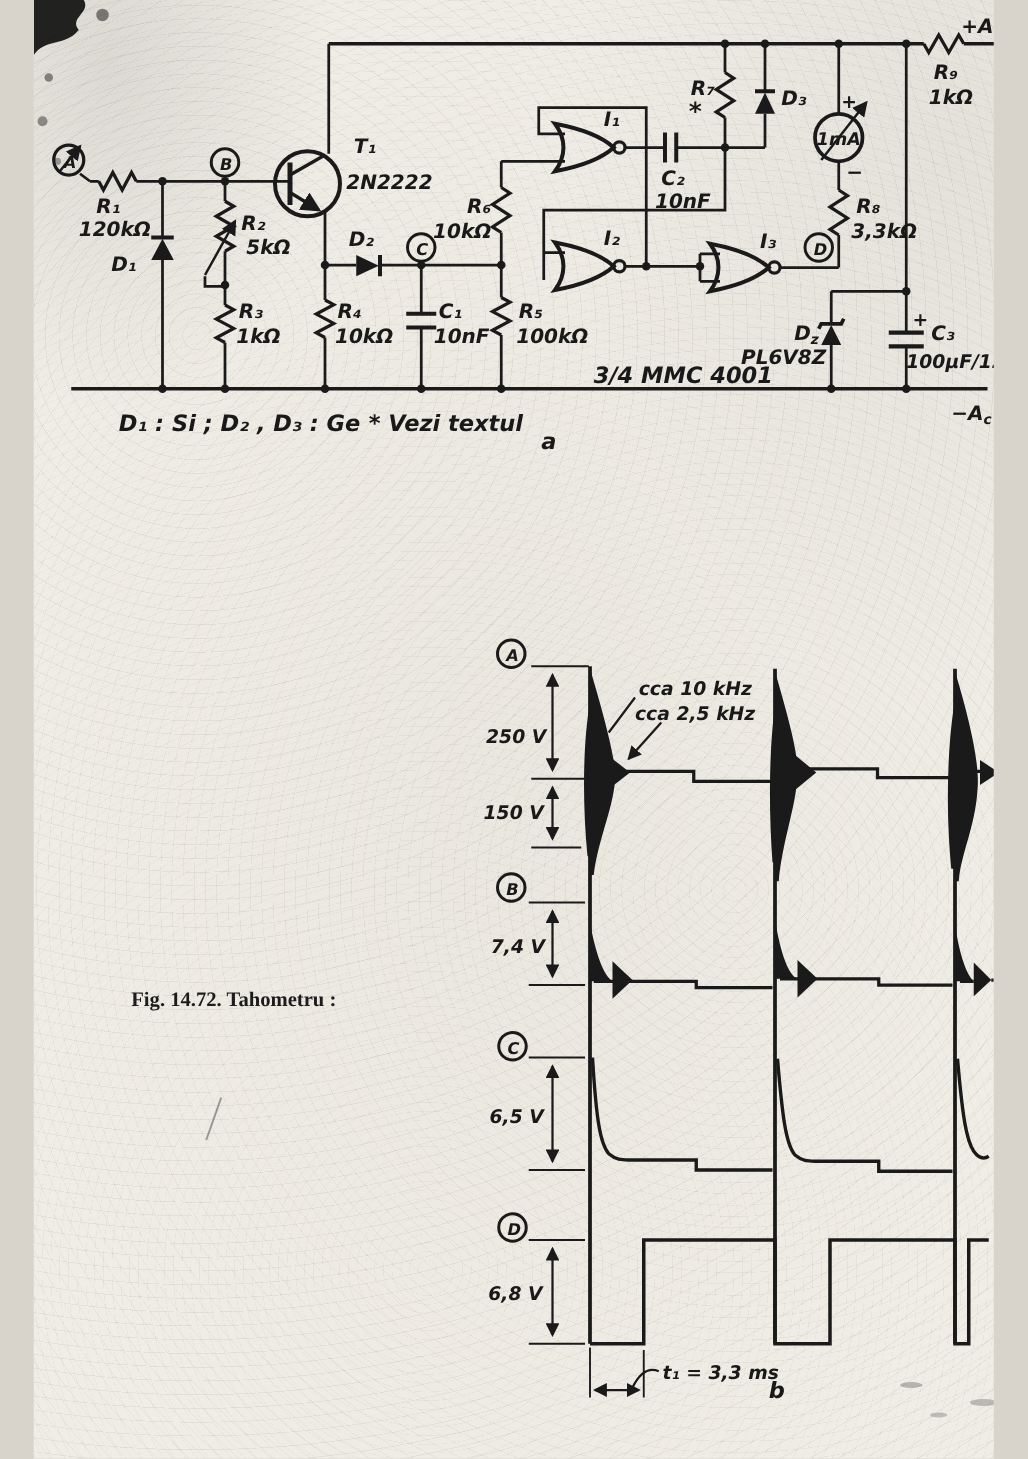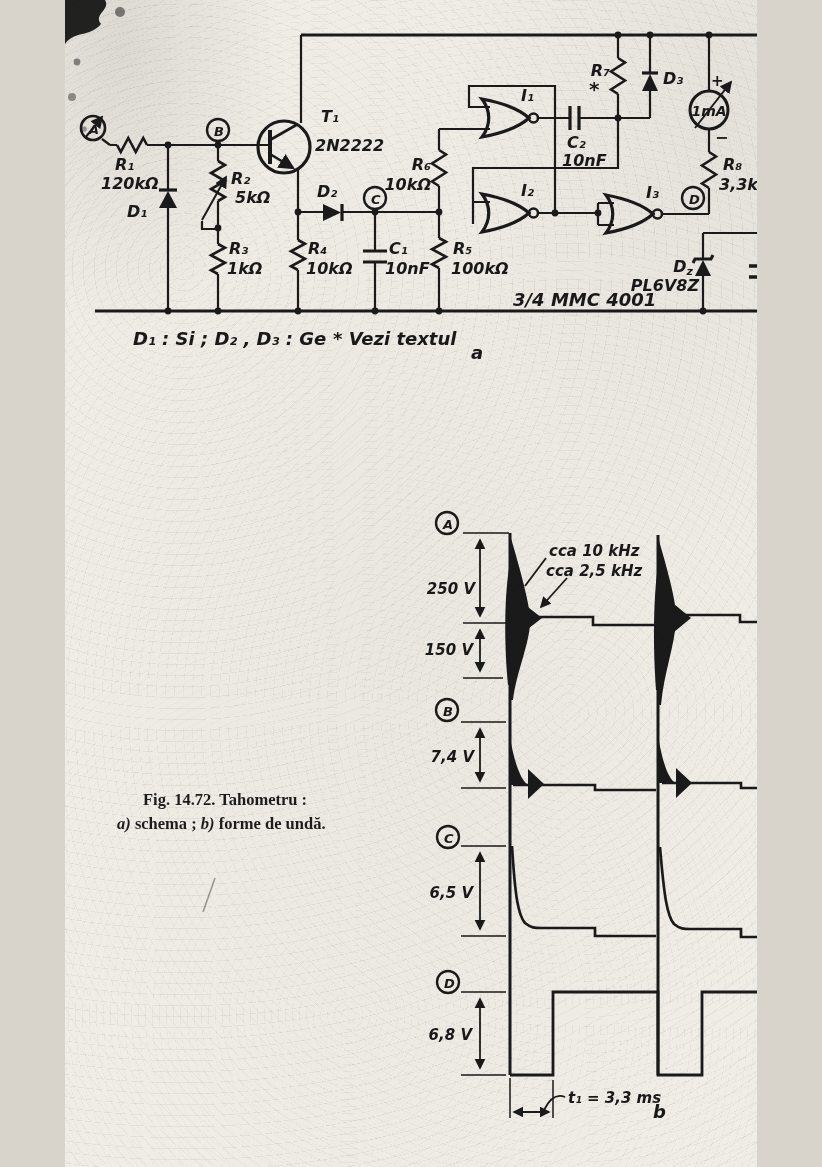--- a/index.html
+++ b/index.html
@@ -1,16 +1,16 @@
 <!DOCTYPE html>
 <html><head>
 <meta charset="utf-8">
 <style>
   html,body{margin:0;padding:0;background:#d8d4cc;}
-  .page{position:relative;width:692px;height:1167px;margin:0 auto;overflow:hidden;
+  .page{position:relative;width:768px;height:1167px;margin:0 auto;overflow:hidden;
         background:
           radial-gradient(ellipse at 8% 4%, rgba(40,40,40,.10), transparent 18%),
           radial-gradient(ellipse at 96% 10%, rgba(70,70,60,.07), transparent 30%),
           radial-gradient(ellipse at 50% 55%, rgba(125,118,105,.05), transparent 75%),
           #f0ede6;
         font-family:"DejaVu Sans", sans-serif;}
   .noise{position:absolute;inset:0;pointer-events:none;
         background-image:
           repeating-radial-gradient(circle at 17% 23%, rgba(0,0,0,.050) 0 .7px, transparent .7px 11px),
           repeating-radial-gradient(circle at 73% 61%, rgba(0,0,0,.045) 0 .6px, transparent .6px 9px),
@@ -345,15 +345,14 @@
         <path class="ink" stroke-width="1.8" d="M479,1110 Q488,1092 500,1097"></path>
         <text x="503" y="1103" class="hand t15">t₁ = 3,3 ms</text>
         <text x="588" y="1118" class="hand t18">b</text>
       </g>
     </g>
   </svg>
 
   
   <div class="caption">
     <div class="l1">Fig. 14.72. Tahometru :</div>
-    <div class="l2"><i>a)</i><span> schema ; </span><i>b)</i><span> forme de undă.</span></div>
   </div>
 </div>
 
 </body></html>

